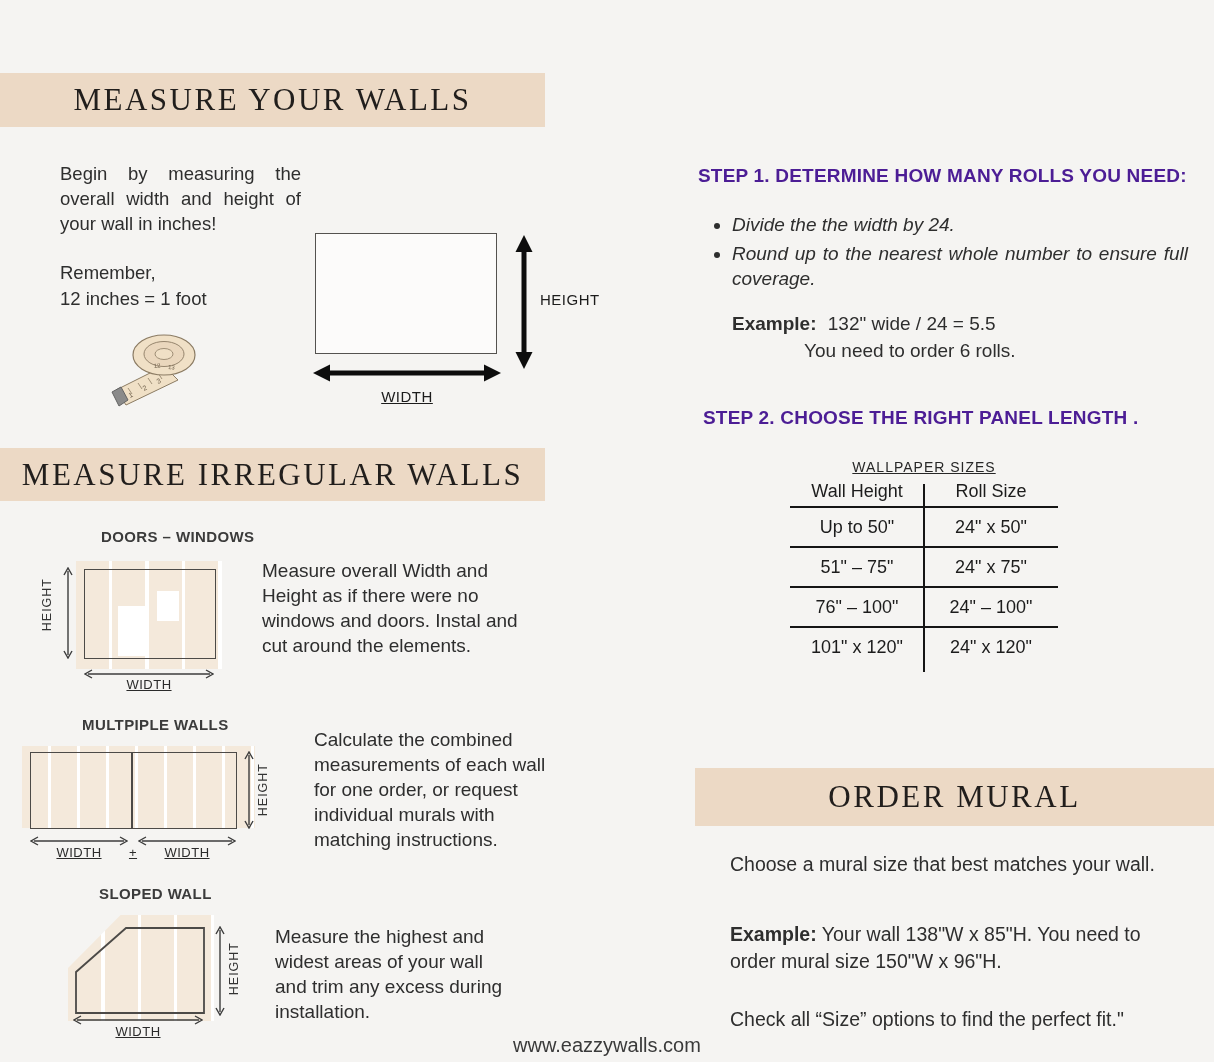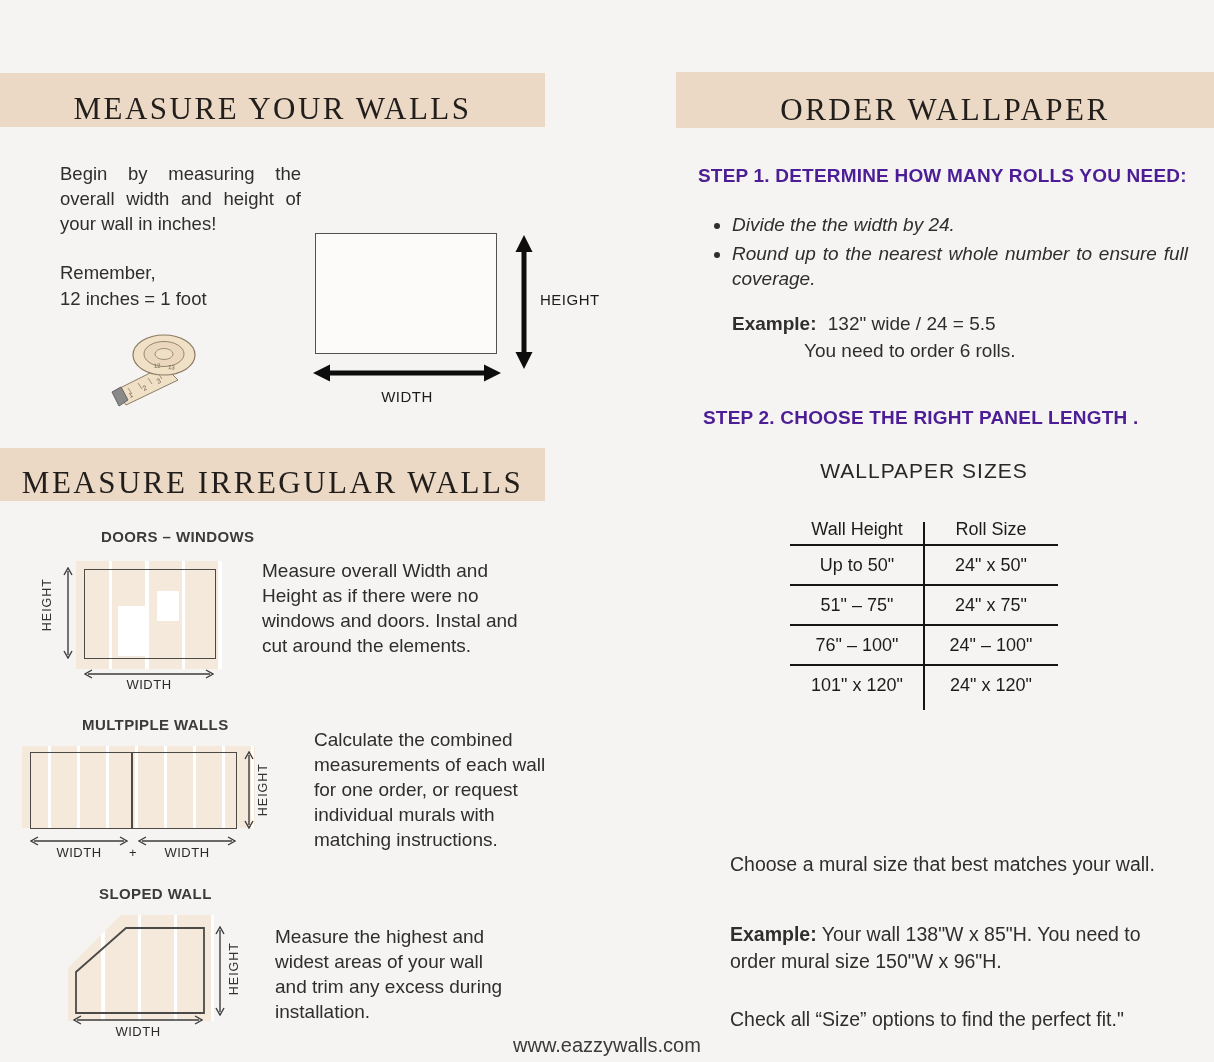--- a/index.html
+++ b/index.html
@@ -1,38 +1,38 @@
 <!DOCTYPE html>
 <html><head>
 <meta charset="utf-8">
 <style>
   html,body{margin:0;padding:0;background:#e8e8e8;}
   #page{position:relative;width:1214px;height:1062px;background:#f5f4f2;overflow:hidden;
         font-family:"Liberation Sans",sans-serif;color:#2e2e2e;}
   .abs{position:absolute;}
   
-  .bar{position:absolute;background:#ecd9c5;display:flex;align-items:flex-end;justify-content:center;}
+  .bar{position:absolute;background:#ecd9c5;display:flex;align-items:center;justify-content:center;}
   .bar-title{font-family:"Liberation Serif",serif;font-weight:500;color:#211e1c;letter-spacing:2.5px;white-space:nowrap;}
   
   .body-text{font-size:19px;line-height:1.32;color:#2e2e2e;}
   .just{text-align:justify;}
   .mini-head{font-size:15px;font-weight:bold;letter-spacing:.4px;color:#3b3b3b;white-space:nowrap;}
   .step-head{font-size:19px;font-weight:bold;color:#4c1d95;letter-spacing:.2px;white-space:nowrap;}
   .dim-label{font-size:15px;letter-spacing:.5px;color:#1c1c1c;}
   .dim-label-sm{font-size:13px;letter-spacing:.5px;color:#2b2b2b;}
   .vlabel{writing-mode:vertical-rl;transform:rotate(180deg);font-size:12.5px;letter-spacing:1px;color:#333;}
-  .center{text-align:center;}
+  .center{text-align:center;text-decoration:underline;}
   
   .wall-rect{position:absolute;border:1.6px solid #54524f;background:#fcfbfa;}
   .stripes-sm{background:repeating-linear-gradient(90deg,#f4e9db 0 33px,#ffffff 33px 36.5px);}
   .stripes-xs{background:repeating-linear-gradient(90deg,#f4e9db 0 26px,#ffffff 26px 29px);}
   .outline{position:absolute;border:1.6px solid #4c4a47;background:transparent;}
   .cutout{position:absolute;background:#ffffff;}
   
-  .size-table{position:absolute;left:790px;top:515px;width:268px;font-size:18px;color:#1c1c1c;}
+  .size-table{position:absolute;left:790px;top:477px;width:268px;font-size:18px;color:#1c1c1c;}
   .t-row{display:flex;height:38px;border-top:2px solid #151515;}
   .t-row:last-child{border-bottom:2px solid #151515;}
   .t-head{display:flex;height:29px;}
   .t-cell{width:50%;display:flex;align-items:center;justify-content:center;}
   .t-divider{position:absolute;left:calc(50% - 1px);top:7px;height:188px;width:2px;background:#151515;}
   ul.bullets{margin:0;padding:0 0 0 34px;}
   ul.bullets li{margin-bottom:4px;}
   .footer{position:absolute;left:0;top:1034px;width:100%;text-align:center;font-size:20px;color:#3a3a3a;}
 </style>
 </head>
@@ -137,39 +137,36 @@
     <path d="M2 8 L6 1 L10 8 M2 82 L6 89 L10 82" fill="none" stroke="#3c3c3c" stroke-width="1.4"></path>
   </svg>
   <div class="abs vlabel" style="left:227px;top:942px;">HEIGHT</div>
   <svg class="abs" style="left:73px;top:1014px;" width="130" height="12" viewBox="0 0 130 12">
     <path d="M4 6 H126" stroke="#3c3c3c" stroke-width="1.4"></path>
     <path d="M8 2 L1 6 L8 10 M122 2 L129 6 L122 10" fill="none" stroke="#3c3c3c" stroke-width="1.4"></path>
   </svg>
   <div class="abs dim-label-sm center" style="left:73px;top:1024px;width:130px;">WIDTH</div>
   <div class="abs body-text" style="left:275px;top:924px;width:240px;">Measure the highest and widest areas of your wall and trim any excess during installation.</div>
 
-  <div class="bar" style="left:676px;top:72px;width:538px;height:56px;">
-    <div class="bar-title" style="font-size:31px;">ORDER WALLPAPER</div>
-  </div>
 
   <div class="abs step-head" style="left:698px;top:165px;">STEP 1. DETERMINE HOW MANY ROLLS YOU NEED:</div>
   <ul class="bullets abs body-text" style="left:698px;top:212px;width:456px;font-style:italic;">
     <li>Divide the the width by 24.</li>
     <li class="just">Round up to the nearest whole number to ensure full coverage.</li>
   </ul>
   <div class="abs body-text" style="left:732px;top:311px;">
     <div>
       <b>Example:</b>
       <span style="padding-left:6px;">132" wide / 24 = 5.5</span>
     </div>
     <div style="margin-left:72px;margin-top:2px;">You need to order 6 rolls.</div>
   </div>
 
   <div class="abs step-head" style="left:703px;top:407px;">STEP 2. CHOOSE THE RIGHT PANEL LENGTH .</div>
-  <div class="abs center" style="left:790px;top:459px;width:268px;font-size:21px;letter-spacing:1px;color:#272727;">WALLPAPER SIZES</div>
+  <div class="abs center" style="left:790px;top:459px;width:268px;font-size:14px;letter-spacing:1px;color:#272727;">WALLPAPER SIZES</div>
 
   <div class="size-table">
     <div class="t-head">
       <div class="t-cell">Wall Height</div>
       <div class="t-cell">Roll Size</div>
     </div>
     <div class="t-row">
       <div class="t-cell">Up to 50"</div>
       <div class="t-cell">24" x 50"</div>
     </div>
@@ -181,20 +178,23 @@
       <div class="t-cell">76" – 100"</div>
       <div class="t-cell">24" – 100"</div>
     </div>
     <div class="t-row">
       <div class="t-cell">101" x 120"</div>
       <div class="t-cell">24" x 120"</div>
     </div>
     <div class="t-divider"></div>
   </div>
 
+  <div class="bar" style="left:695px;top:768px;width:519px;height:58px;">
+    <div class="bar-title" style="font-size:31px;">ORDER MURAL</div>
+  </div>
 
   <div class="abs body-text" style="left:730px;top:851px;width:432px;font-size:19.5px;line-height:1.38;">Choose a mural size that best matches your wall.</div>
 
   <div class="abs body-text" style="left:730px;top:921px;width:448px;font-size:19.5px;line-height:1.38;">
     <b>Example:</b><span> Your wall 138"W x 85"H. You need to order mural size 150"W x 96"H.</span>
   </div>
 
   <div class="abs body-text" style="left:730px;top:1007px;width:470px;font-size:19.5px;">Check all “Size” options to find the perfect fit."</div>
 
   <div class="footer">www.eazzywalls.com</div>

